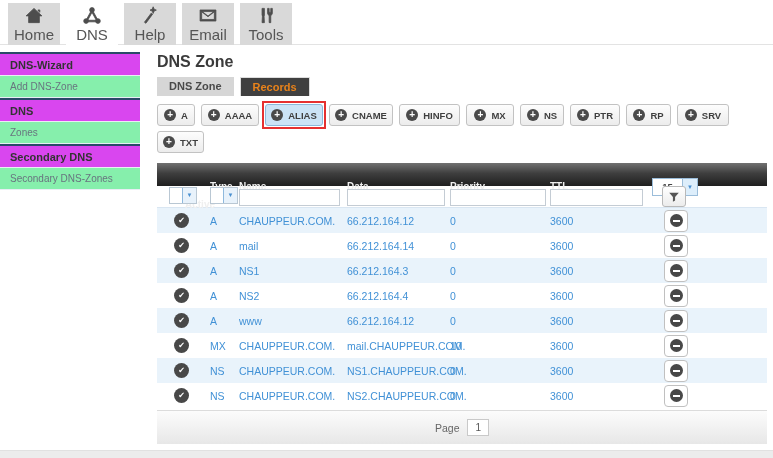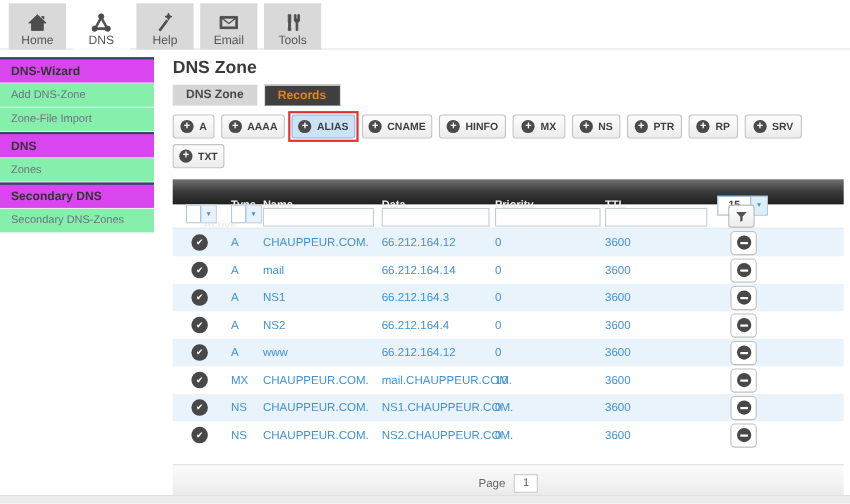--- a/index.html
+++ b/index.html
@@ -6,21 +6,21 @@
   body{
     width:773px;height:458px;position:relative;overflow:hidden;
     background:#fff;font-family:"Liberation Sans","DejaVu Sans",sans-serif;
     -webkit-font-smoothing:antialiased;
   }
   
   .toolbar{display:flex;gap:6px;padding:3px 0 0 8px;border-bottom:1px solid #e3e3e3;height:45px;box-sizing:border-box;}
   .tool-tab{width:52px;height:42px;background:#d9d9d9;display:flex;flex-direction:column;align-items:center;justify-content:flex-end;padding-bottom:2px;box-sizing:border-box;cursor:pointer;}
   .tool-tab.active{background:#fff;}
   .tool-tab svg{width:20px;height:19px;fill:#4d4d4d;stroke:#4d4d4d;}
-  .tool-tab .lbl{font-size:11px;color:#555;margin-top:1px;}
+  .tool-tab .lbl{font-size:15px;color:#555;margin-top:1px;}
   
   .sidebar{position:absolute;left:0;top:52px;width:140px;}
   .side-header{border-top:2px solid #2a4a68;background:#d946ef;font-size:11px;font-weight:bold;color:#333;padding:5px 10px 4px;border-bottom:1px solid #e8eef4;}
   .side-item{font-size:10px;color:#68747f;padding:5px 10px;border-bottom:1px solid #e8eef4;background:#86efac;cursor:pointer;}
   
   .main{position:absolute;left:157px;top:46px;width:610px;}
   .page-title{font-size:16px;font-weight:bold;color:#3b3b3b;margin:7px 0 6px;}
   .tabbar{display:flex;gap:6px;}
   .tab{font-size:11px;font-weight:bold;padding:3px 12px 4px;cursor:pointer;}
   .tab.inactive{background:#d6d6d6;color:#4a4a4a;}
@@ -55,21 +55,21 @@
   .f-input{height:15px;border:1px solid #c4ccd4;width:93px;font-size:10px;padding:0 3px;box-sizing:content-box;}
   .funnel-btn{width:22px;height:19px;background:linear-gradient(#fff,#ececec);border:1px solid #b9b9b9;border-radius:3px;display:inline-flex;align-items:center;justify-content:center;cursor:pointer;}
   .funnel-btn svg{width:12px;height:12px;fill:#555;}
   .tr{height:25px;font-size:10.5px;}
   .tr.alt{background:#e9f3fb;}
   .tr a{color:#4191d6;text-decoration:none;cursor:pointer;}
   .check{width:15px;height:15px;border-radius:50%;background:#484848;color:#fff;display:inline-flex;align-items:center;justify-content:center;font-size:8px;margin-left:17px;cursor:pointer;}
   .del-btn{width:22px;height:20px;background:#fff;border:1px solid #c0c0c0;border-radius:4px;display:inline-flex;align-items:center;justify-content:center;margin-left:12px;cursor:pointer;}
   .del-btn .circle{width:13px;height:13px;border-radius:50%;background:#484848;display:flex;align-items:center;justify-content:center;}
   .del-btn .bar{width:7px;height:2px;background:#fff;}
-  .pager{height:33px;margin-top:14px;background:linear-gradient(#fcfcfc,#e7e7e7);border-top:1px solid #dcdcdc;display:flex;align-items:center;justify-content:center;gap:8px;font-size:10.5px;color:#666;}
+  .pager{height:33px;margin-top:2px;background:linear-gradient(#fcfcfc,#e7e7e7);border-top:1px solid #dcdcdc;display:flex;align-items:center;justify-content:center;gap:8px;font-size:10.5px;color:#666;}
   .page-num{background:#fff;border:1px solid #c9c9c9;padding:2px 7px;font-size:10px;color:#555;cursor:pointer;}
   .bottom-bar{position:absolute;left:0;bottom:0;width:773px;height:7px;background:#ececec;border-top:1px solid #e1e1e1;}
 </style>
 </head>
 <body>
 
 <div class="toolbar">
   <div class="tool-tab">
     <svg viewBox="0 0 24 24">
         <path d="M12 3 2 12.5h3.2V21h13.6v-8.5H22zM17 5h2.4v3L17 5.8z"></path>
@@ -103,21 +103,20 @@
         <path d="M7 3h3v9H7zM7.5 12h2l.5 9h-3z"></path>
         <path d="M14 3h2v5h2V3h2v6.2c0 1.3-.8 2.3-2 2.7V21h-2v-9.1c-1.2-.4-2-1.4-2-2.7z"></path>
       </svg>
     <span class="lbl">Tools</span>
   </div>
 </div>
 
 <div class="sidebar">
   <div class="side-header">DNS-Wizard</div>
   <div class="side-item">Add DNS-Zone</div>
-  <div class="side-item">Zone-File Import</div>
   <div class="side-header">DNS</div>
   <div class="side-item">Zones</div>
   <div class="side-header">Secondary DNS</div>
   <div class="side-item">Secondary DNS-Zones</div>
 </div>
 
 <div class="main">
   <div class="page-title">DNS Zone</div>
 
   <div class="tabbar">

